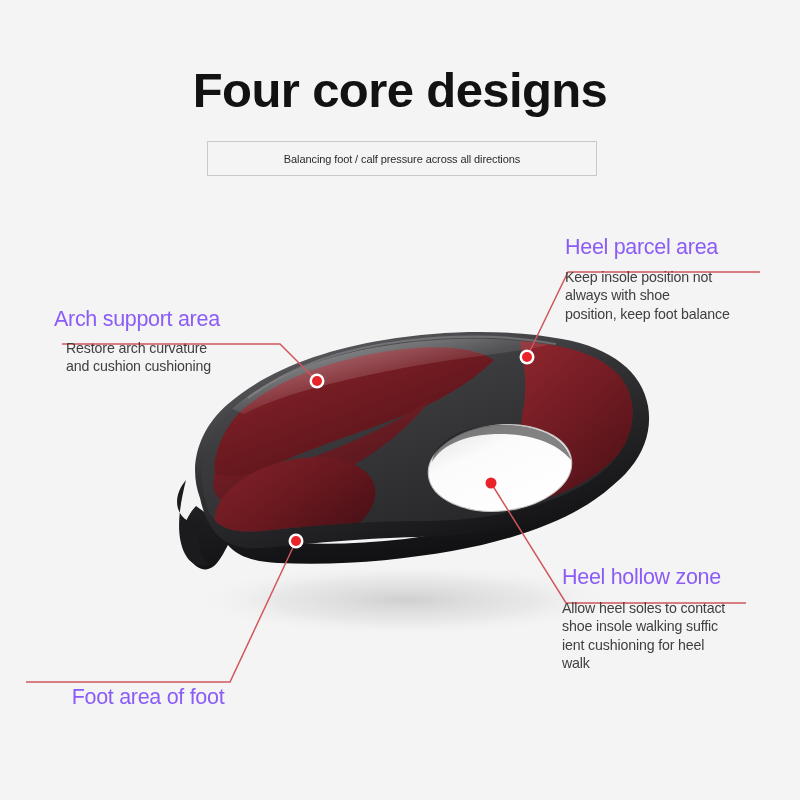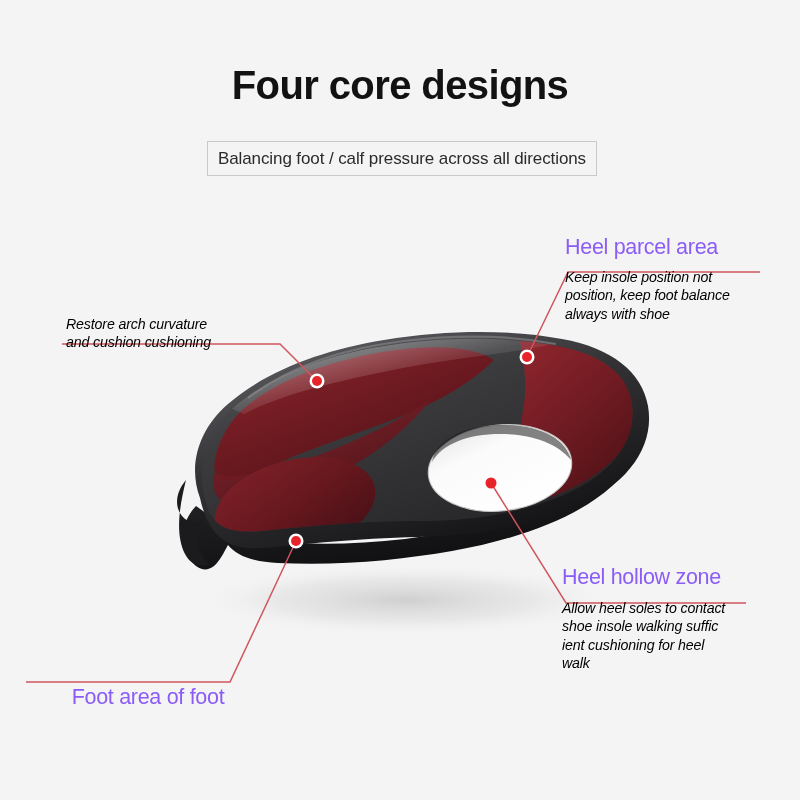--- a/index.html
+++ b/index.html
@@ -8,47 +8,46 @@
     background:#f4f4f4;
     font-family:"Liberation Sans","DejaVu Sans",sans-serif;
     overflow:hidden;position:relative;
   }
   #stage{position:absolute;inset:0;width:800px;height:800px;}
 
   
   .title{
     position:absolute;left:0;right:0;top:62px;
     text-align:center;
-    font-size:40px;font-weight:bold;
+    font-size:49px;font-weight:bold;
     letter-spacing:-0.6px;
     color:#121212;
     line-height:1.15;
   }
   .subtitle-box{
     position:absolute;left:207px;top:141px;
     width:390px;height:35px;
     border:1px solid #c9c9c9;
     background:#f4f4f4;
     display:flex;align-items:center;justify-content:center;
     box-sizing:border-box;
   }
   .subtitle-text{
-    font-size:17px;color:#2b2b2b;letter-spacing:-0.1px;white-space:nowrap;
+    font-size:11px;color:#2b2b2b;letter-spacing:-0.1px;white-space:nowrap;
   }
 
   
   .callout{position:absolute;}
   .c-head{
     font-size:21.5px;color:#8b5cf6;letter-spacing:-0.3px;
     white-space:nowrap;line-height:1.1;
   }
   .c-body{
-    font-size:14.2px;color:#000000;line-height:1.30;
+    font-size:14.2px;color:#404040;line-height:1.30;
     letter-spacing:-0.15px;
-    font-style:italic;
   }
 
   
   #callout-arch{left:52px;top:308px;width:300px;}
   #callout-arch .c-head{text-align:left;padding-left:2px;}
   #callout-arch .c-body{padding-top:7px;width:252px;margin-left:14px;}
 
   
   #callout-parcel{left:565px;top:236px;width:235px;}
   #callout-parcel .c-head{text-align:left;}
@@ -247,32 +246,33 @@
       <circle cx="527" cy="357" r="5" fill="#e8232a"></circle>
 
       <circle cx="491" cy="483" r="5.5" fill="#e8232a"></circle>
 
       <circle cx="296" cy="541" r="7.5" fill="#ffffff"></circle>
       <circle cx="296" cy="541" r="5" fill="#e8232a"></circle>
     </g>
   </svg>
 
   <div class="callout" id="callout-arch">
+    <div class="c-head">Arch support area</div>
     <div class="c-body">
       <div>Restore arch curvature</div>
       <div>and cushion cushioning</div>
     </div>
   </div>
 
   <div class="callout" id="callout-parcel">
     <div class="c-head">Heel parcel area</div>
     <div class="c-body">
       <div>Keep insole position not</div>
+      <div>always with shoe</div>
       <div>position, keep foot balance</div>
-      <div>always with shoe</div>
     </div>
   </div>
 
   <div class="callout" id="callout-hollow">
     <div class="c-head">Heel hollow zone</div>
     <div class="c-body">
       <div>Allow heel soles to contact</div>
       <div>shoe insole walking suffic</div>
       <div>ient cushioning for heel</div>
       <div>walk</div>

